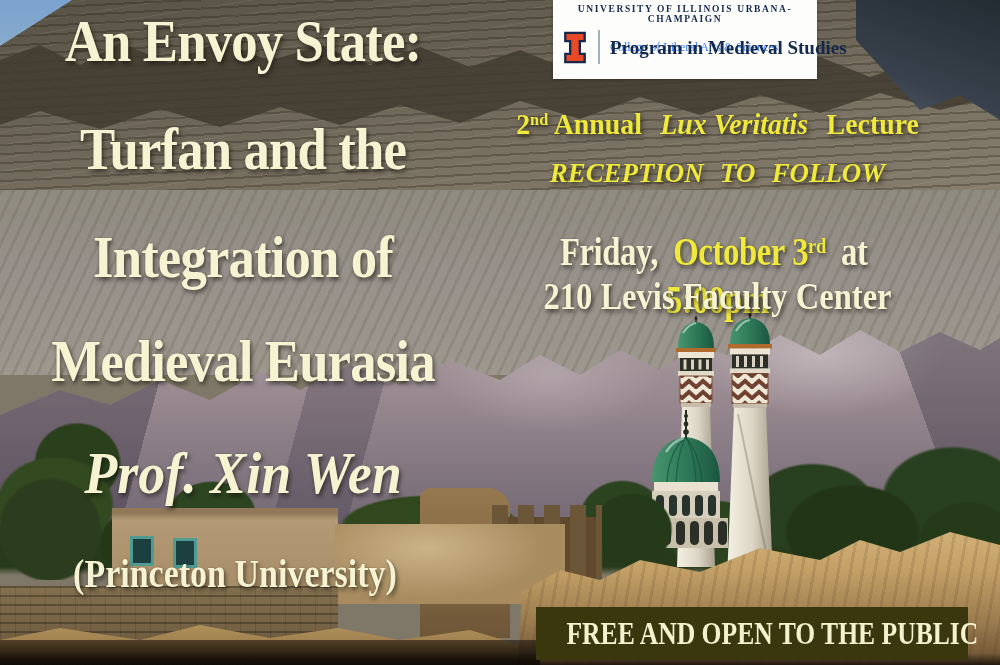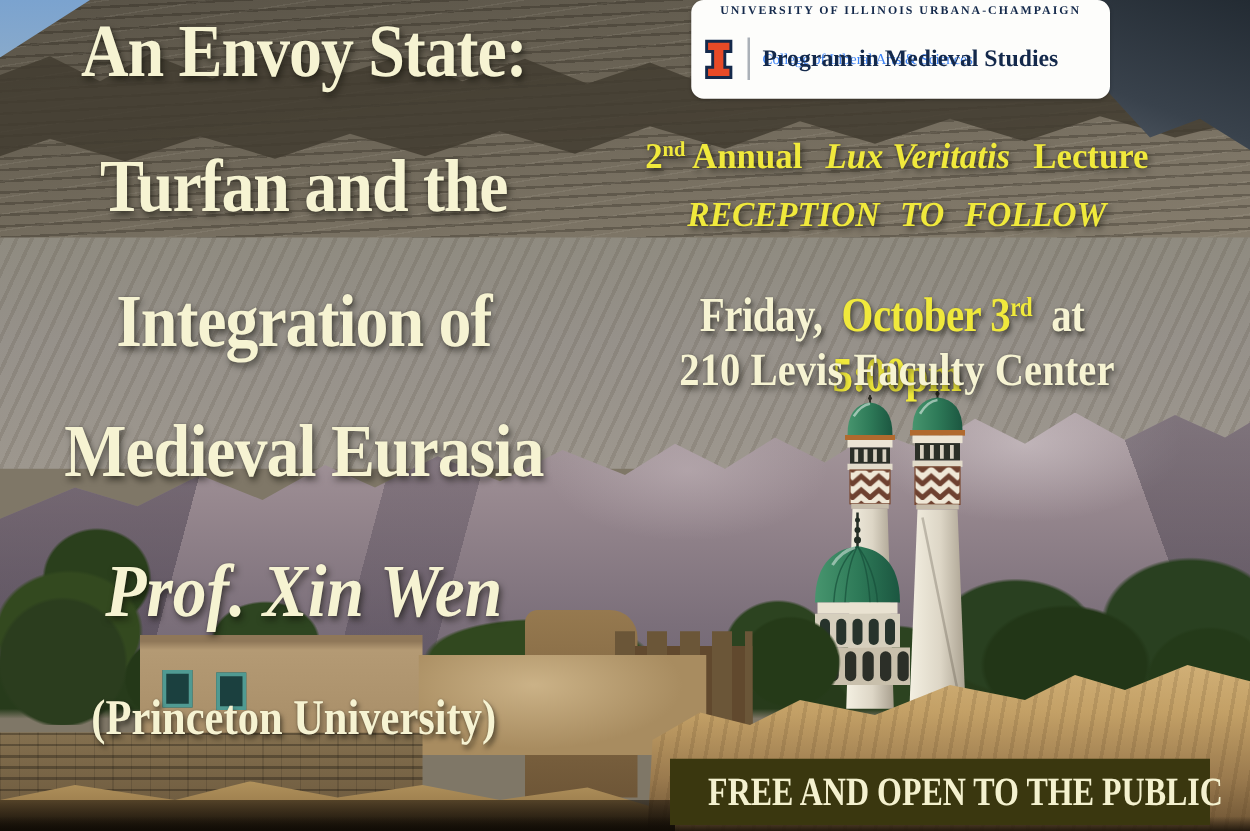--- a/index.html
+++ b/index.html
@@ -142,23 +142,22 @@
   .series-line span{position:static;}
   .reception{top:154px;font-size:28px;line-height:38px;font-style:italic;word-spacing:10px;transform:scaleX(.96);}
   .date-line{top:222px;font-size:39px;line-height:48px;transform:scaleX(.84);letter-spacing:-.5px;}
   .date-line span{position:static;}
   .date-line .sup{font-size:22px;vertical-align:12px;}
   .date-line .sp{display:inline-block;width:9px;}
   .location{top:274px;font-size:37px;line-height:46px;transform:scaleX(.88);}
 
   
   .brand-box{
-    left:553px;top:0;width:335px;height:79px;background:#fdfdfb;z-index:25;
+    left:553px;top:0;width:264px;height:79px;background:#fdfdfb;z-index:25;
     box-shadow:0 1px 3px rgba(0,0,0,.25);
-    border-radius:10px;
   }
   .brand-univ{
     position:absolute;left:0;top:4px;width:100%;text-align:center;
     font-size:9.5px;font-weight:bold;letter-spacing:1.6px;color:#14294b;
   }
   .brand-row{position:absolute;left:10px;top:22px;width:320px;height:50px;display:flex;align-items:center;}
   .brand-row > *{position:static;}
   .block-i{width:24px;height:33px;flex:0 0 auto;}
   .brand-div{width:2px;height:34px;background:#aab0b7;margin:0 10px 0 11px;flex:0 0 auto;}
   .brand-text{display:flex;flex-direction:column;justify-content:center;}

